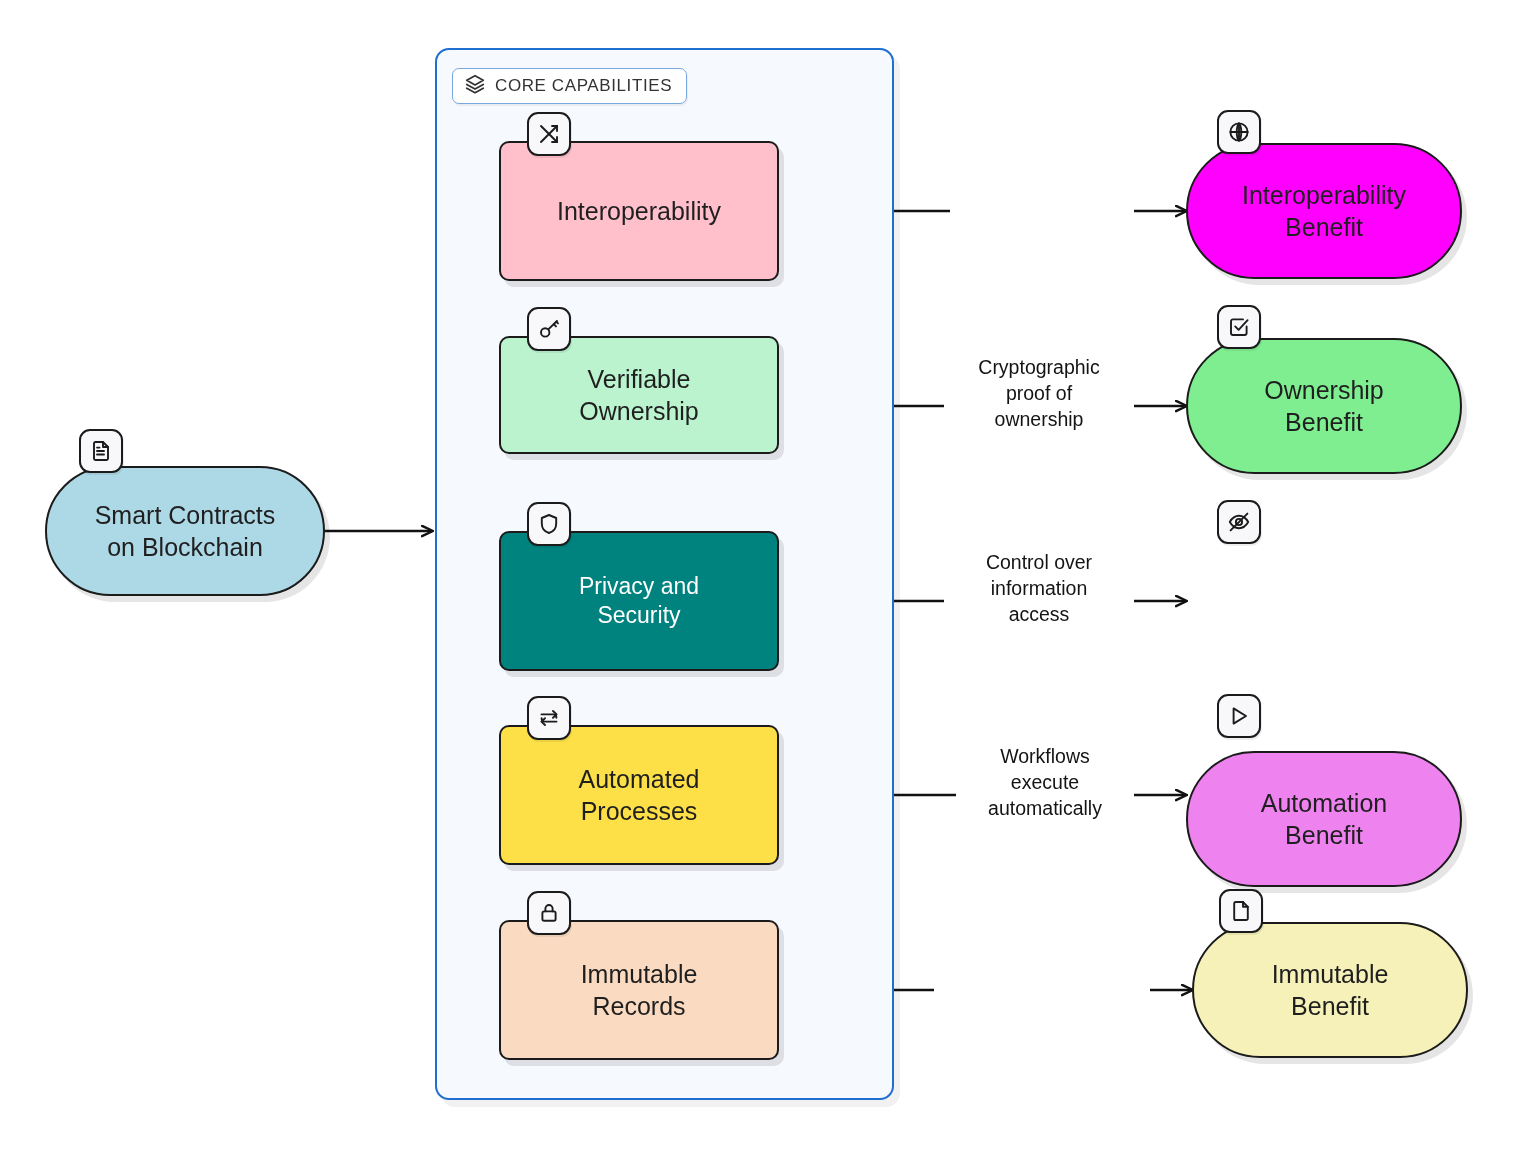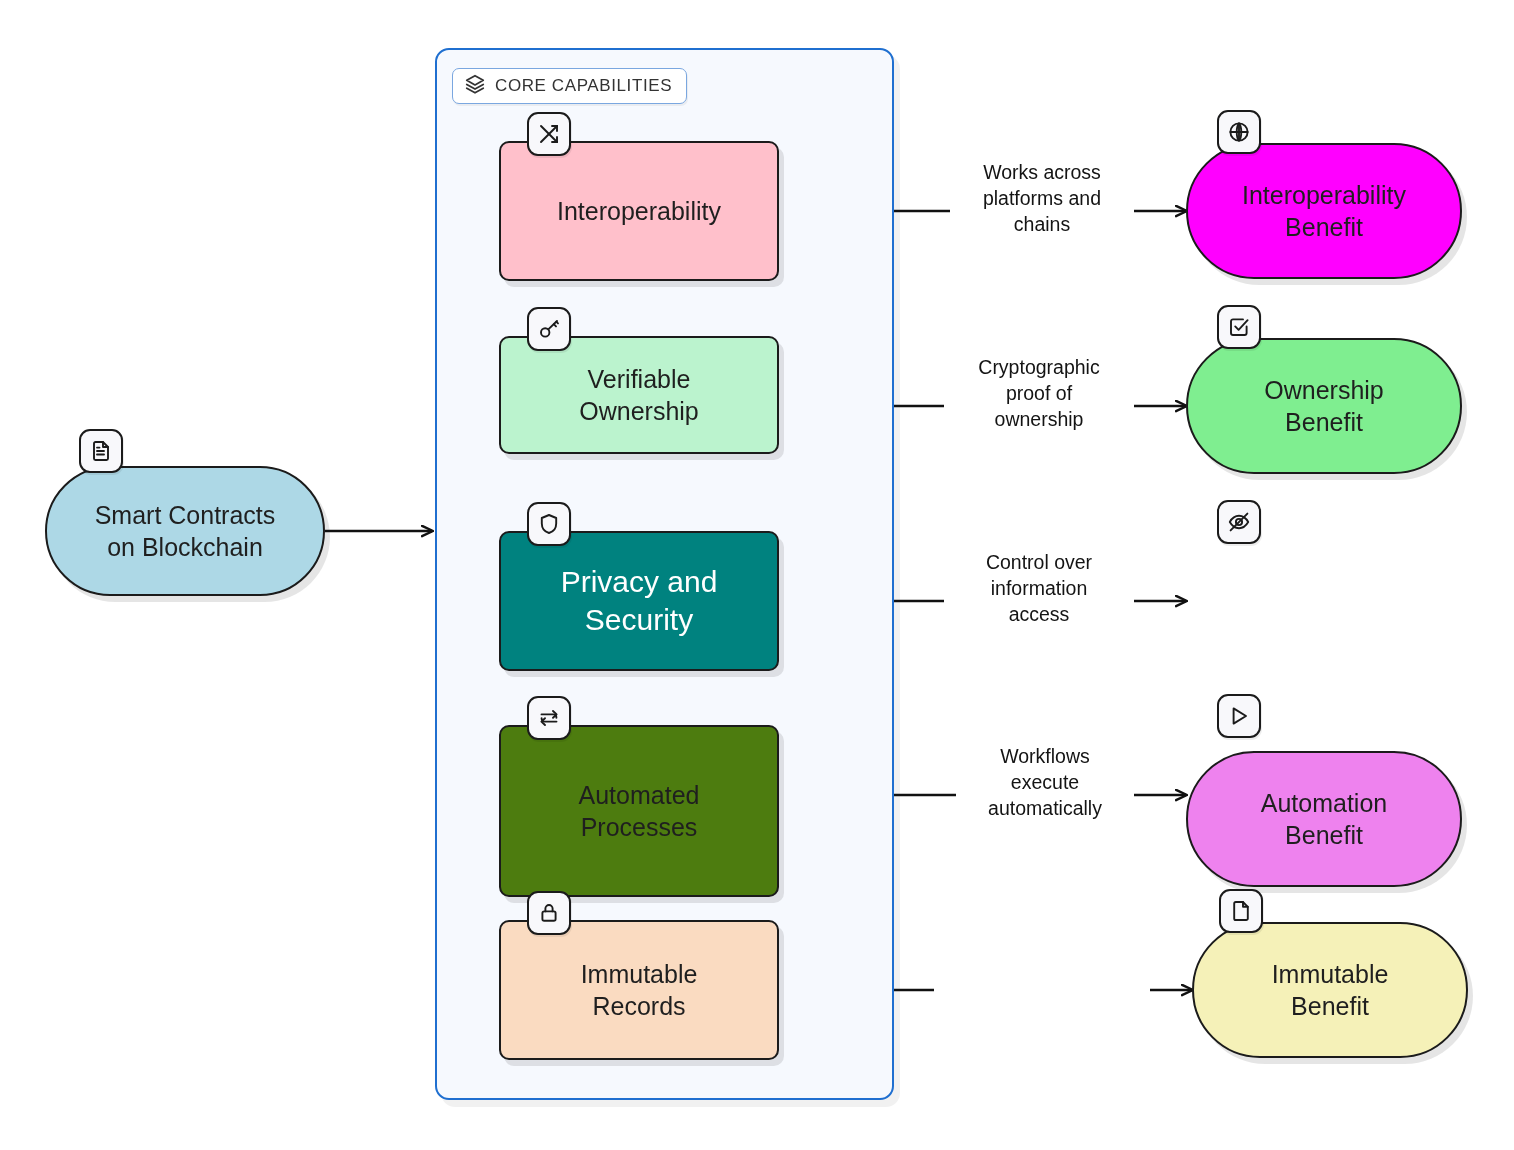--- a/index.html
+++ b/index.html
@@ -146,31 +146,31 @@
   </div>
   <div class="chip" style="left:527px;top:307px;">
     <svg width="24" height="24" viewBox="0 0 24 24" fill="none" stroke="#1b1b1b" stroke-width="1.9" stroke-linecap="round" stroke-linejoin="round">
       <circle cx="8.2" cy="15.4" r="4.2"></circle>
       <path d="M11.3 12.4 L20 4"></path>
       <path d="M16.8 7.2 L19 9.4"></path>
       <path d="M19.3 4.7 L21 6.4"></path>
     </svg>
   </div>
 
-  <div class="node rect" style="left:499px;top:531px;width:280px;height:140px;background:#00827F;color:#ffffff;font-size:30px;">
+  <div class="node rect" style="left:499px;top:531px;width:280px;height:140px;background:#00827F;color:#ffffff;font-size:23px;">
     <span class="txt">Privacy and
 Security</span>
   </div>
   <div class="chip" style="left:527px;top:502px;">
     <svg width="24" height="24" viewBox="0 0 24 24" fill="none" stroke="#1b1b1b" stroke-width="1.9" stroke-linecap="round" stroke-linejoin="round">
       <path d="M12 3 L19.2 6 V11.4 C19.2 16.1 16.1 19.7 12 21 C7.9 19.7 4.8 16.1 4.8 11.4 V6 Z"></path>
     </svg>
   </div>
 
-  <div class="node rect" style="left:499px;top:725px;width:280px;height:172px;background:#4d7c0f;color:#1f1f1f;font-size:25px;">
+  <div class="node rect" style="left:499px;top:725px;width:280px;height:140px;background:#fde047;color:#1f1f1f;font-size:25px;">
     <span class="txt">Automated
 Processes</span>
   </div>
   <div class="chip" style="left:527px;top:696px;">
     <svg width="24" height="24" viewBox="0 0 24 24" fill="none" stroke="#1b1b1b" stroke-width="1.9" stroke-linecap="round" stroke-linejoin="round">
       <path d="M4.5 8.4 H16.4 A3 3 0 0 1 19.4 11.4 V11.8"></path>
       <path d="M16 5 L19.6 8.4 L16 11.8"></path>
       <path d="M19.5 15.6 H7.6 A3 3 0 0 1 4.6 12.6 V12.2"></path>
       <path d="M8 19 L4.4 15.6 L8 12.2"></path>
     </svg>
@@ -180,23 +180,20 @@
     <span class="txt">Immutable
 Records</span>
   </div>
   <div class="chip" style="left:527px;top:891px;">
     <svg width="24" height="24" viewBox="0 0 24 24" fill="none" stroke="#1b1b1b" stroke-width="1.9" stroke-linecap="round" stroke-linejoin="round">
       <rect x="5.4" y="10.4" width="13.2" height="9.4" rx="1.8"></rect>
       <path d="M8.4 10.4 V7.6 A3.6 3.6 0 0 1 15.6 7.6 V10.4"></path>
     </svg>
   </div>
 
-  <div class="edge-label" style="left:950px;top:160px;width:184px;">Works across
-platforms and
-chains</div>
 
   <div class="edge-label" style="left:944px;top:355px;width:190px;">Cryptographic
 proof of
 ownership</div>
 
   <div class="edge-label" style="left:944px;top:550px;width:190px;">Control over
 information
 access</div>
 
   <div class="edge-label" style="left:956px;top:744px;width:178px;">Workflows

